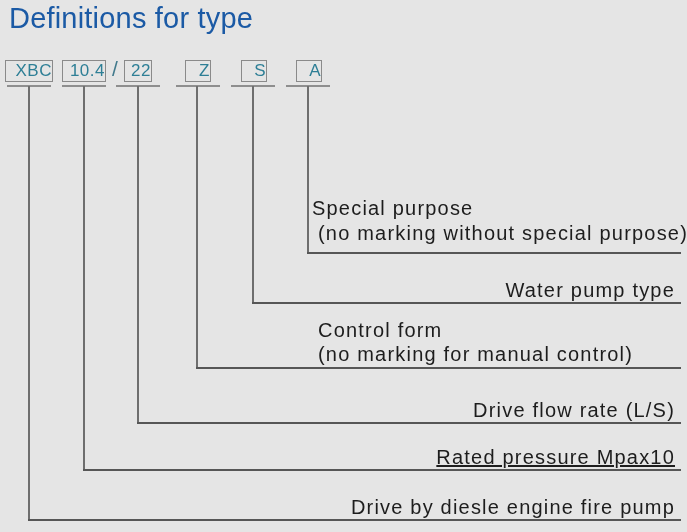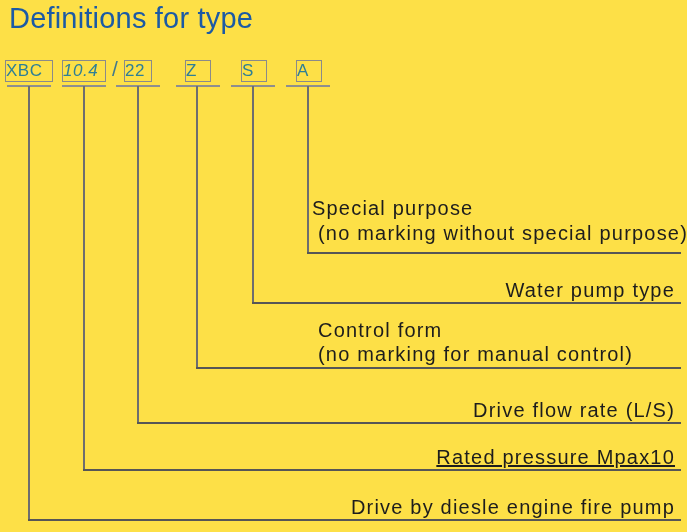--- a/index.html
+++ b/index.html
@@ -1,20 +1,20 @@
 <!DOCTYPE html>
 <html><head>
 <meta charset="utf-8">
 <style>
   html, body { margin: 0; padding: 0; background: #ffffff; }
   .canvas {
     position: relative;
     width: 687px;
     height: 532px;
-    background: #fde047;
+    background: #e5e5e5;
     font-family: "Liberation Sans", sans-serif;
     overflow: hidden;
   }
   .title {
     position: absolute;
     left: 9px;
     top: 2px;
     margin: 0;
     font-size: 29px;
     font-weight: 500;
@@ -22,25 +22,25 @@
     color: #1b5aa5;
   }
   .code-box {
     position: absolute;
     top: 60px;
     height: 20px;
     border: 1px solid #8a8a8a;
     color: #2e7f96;
     font-size: 17px;
     line-height: 20px;
-    text-align: left;
+    text-align: right;
     letter-spacing: 0.5px;
   }
   #box-xbc { left: 5px;   width: 46px; }
-  #box-104 { left: 62px;  width: 42px; font-style: italic; }
+  #box-104 { left: 62px;  width: 42px; }
   #box-22  { left: 124px; width: 26px; }
   #box-z   { left: 185px; width: 24px; }
   #box-s   { left: 241px; width: 24px; }
   #box-a   { left: 296px; width: 24px; }
   .slash {
     position: absolute;
     left: 106px;
     top: 57px;
     width: 18px;
     text-align: center;

